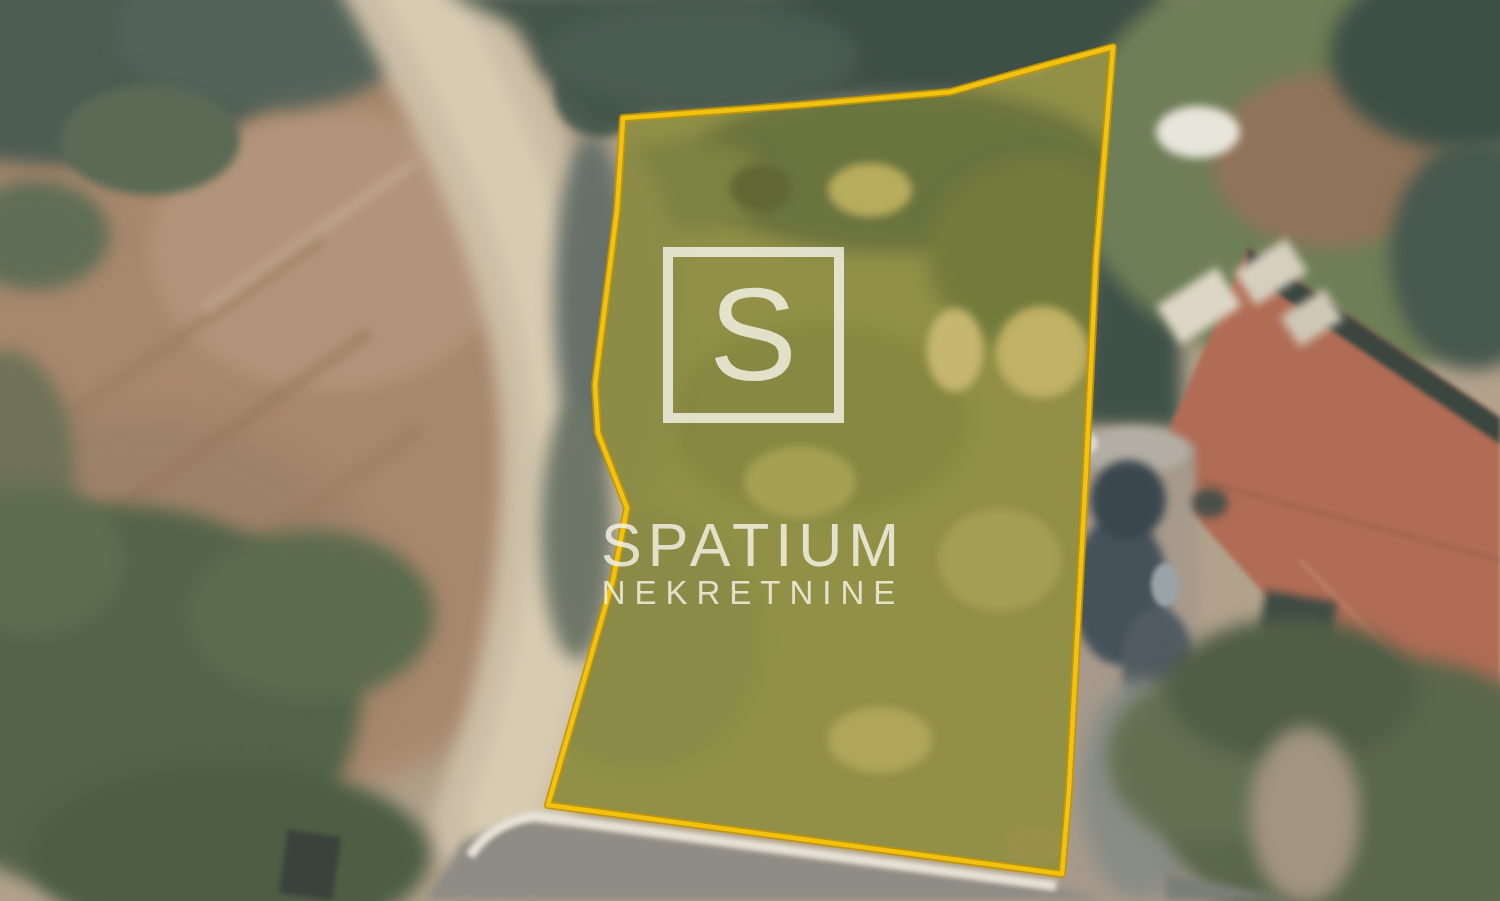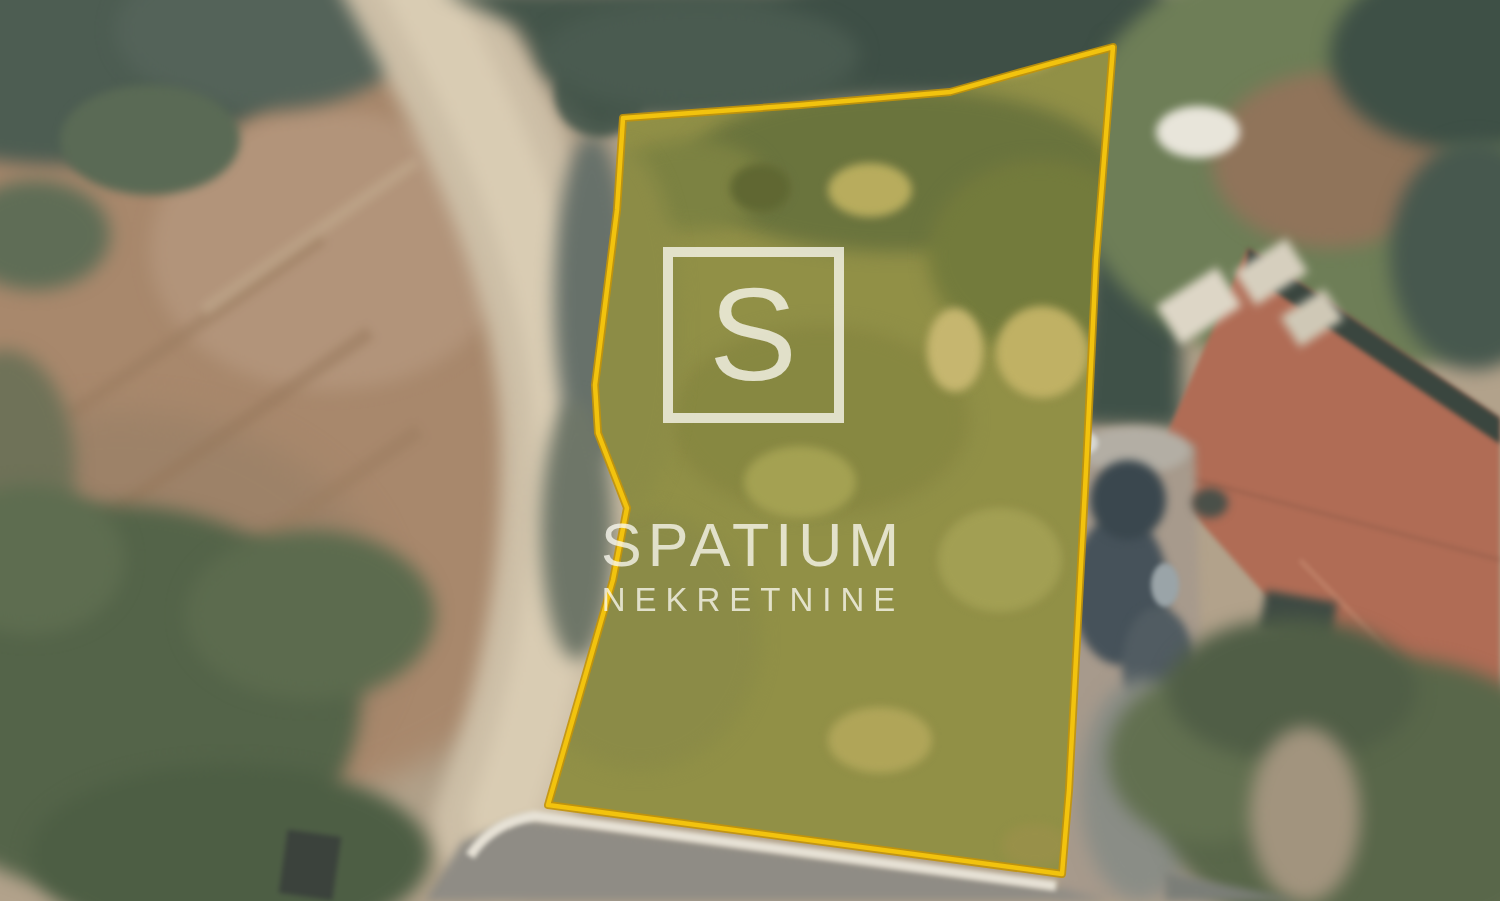--- a/index.html
+++ b/index.html
@@ -33,21 +33,20 @@
   .wm-letter{
     font-size:132px;line-height:1;font-weight:300;
     letter-spacing:0;
   }
   .wm-brand{
     margin-top:92px;
     font-size:61px;line-height:1;font-weight:300;
     letter-spacing:6px;
   }
   .wm-sub{
-    margin-top:7px;
     font-size:33px;line-height:1;font-weight:300;
     letter-spacing:9px;
   }
 </style>
 </head>
 <body>
 
 <div class="scene">
 
   <svg width="1500" height="901" viewBox="0 0 1500 901">

